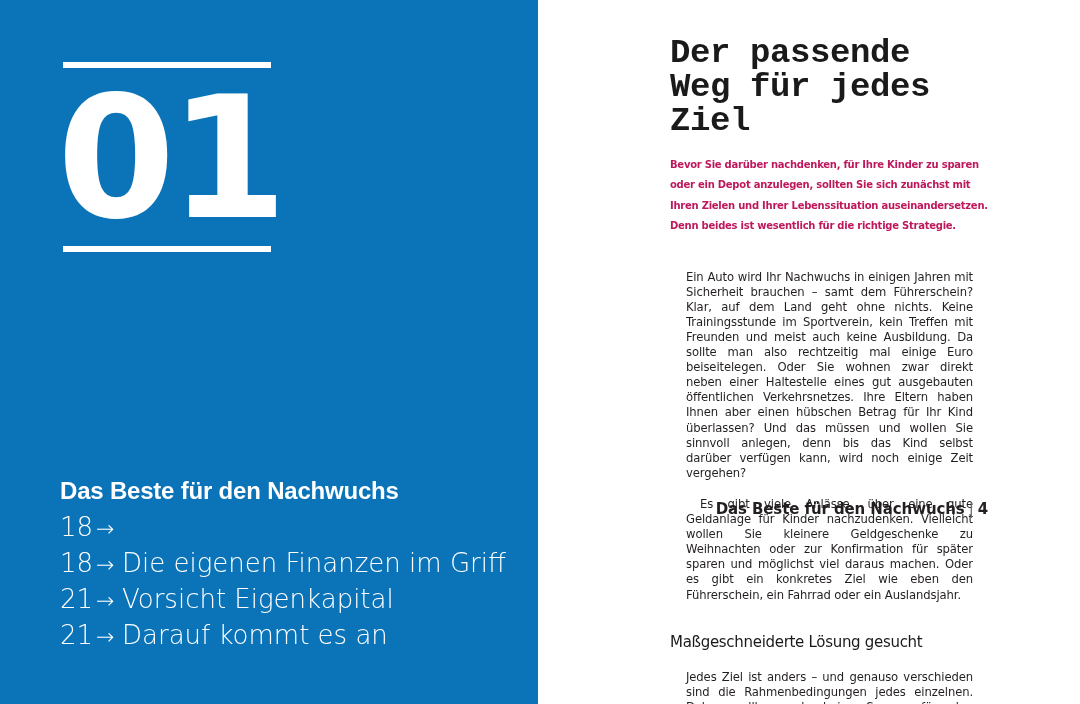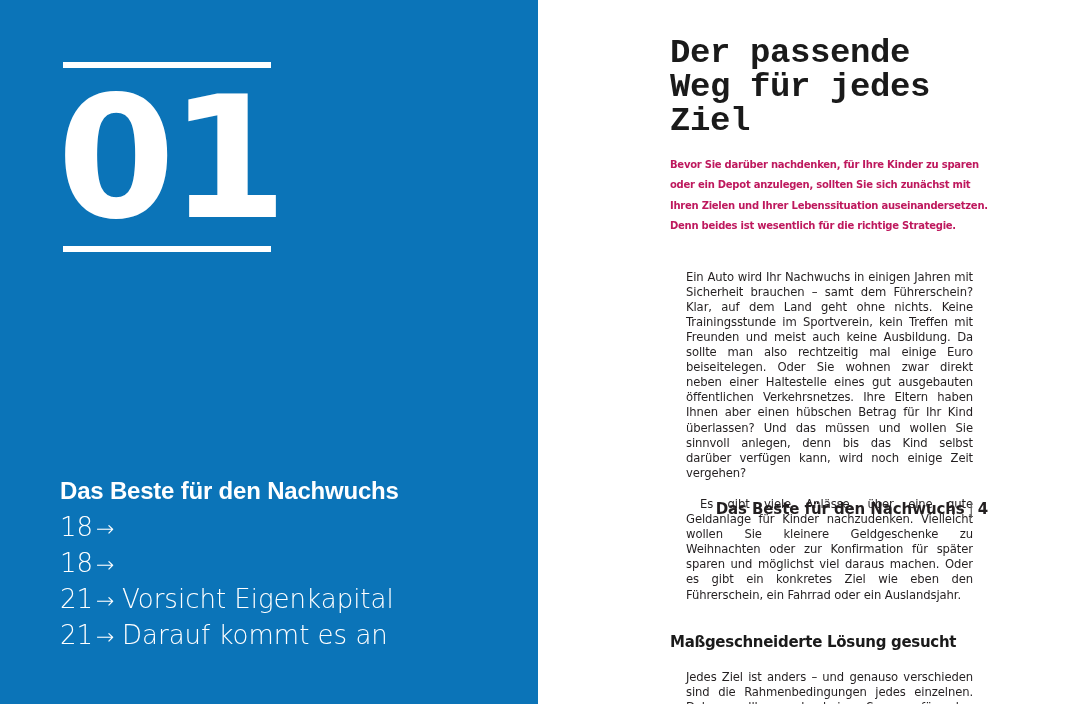--- a/index.html
+++ b/index.html
@@ -134,21 +134,21 @@
     text-align: justify;
     letter-spacing: -0.1px;
     -webkit-hyphens: none;
     hyphens: none;
   }
   p.body + p.body {
     text-indent: 14px;
   }
   .subhead {
     font-family: "DejaVu Sans", sans-serif;
-    font-weight: bold;
+    font-weight: normal;
     font-size: 15px;
     line-height: 19px;
     color: #1a1a1a;
     margin: 0;
     padding-top: 14px;
     padding-bottom: 2px;
     letter-spacing: -0.3px;
   }
   .subhead + p.body { text-indent: 0; }
 
@@ -188,20 +188,21 @@
       <div class="toc-title">Das Beste für den Nachwuchs</div>
 
       <div class="toc-row">
         <span class="toc-num">18</span>
         <span class="toc-arrow">→</span>
       </div>
 
       <div class="toc-row">
         <span class="toc-num">18</span>
         <span class="toc-arrow">→</span>
+        <span class="toc-label">Die eigenen Finanzen im Griff</span>
       </div>
 
       <div class="toc-row">
         <span class="toc-num">21</span>
         <span class="toc-arrow">→</span>
         <span class="toc-label">Vorsicht Eigenkapital</span>
       </div>
 
       <div class="toc-row">
         <span class="toc-num">21</span>

